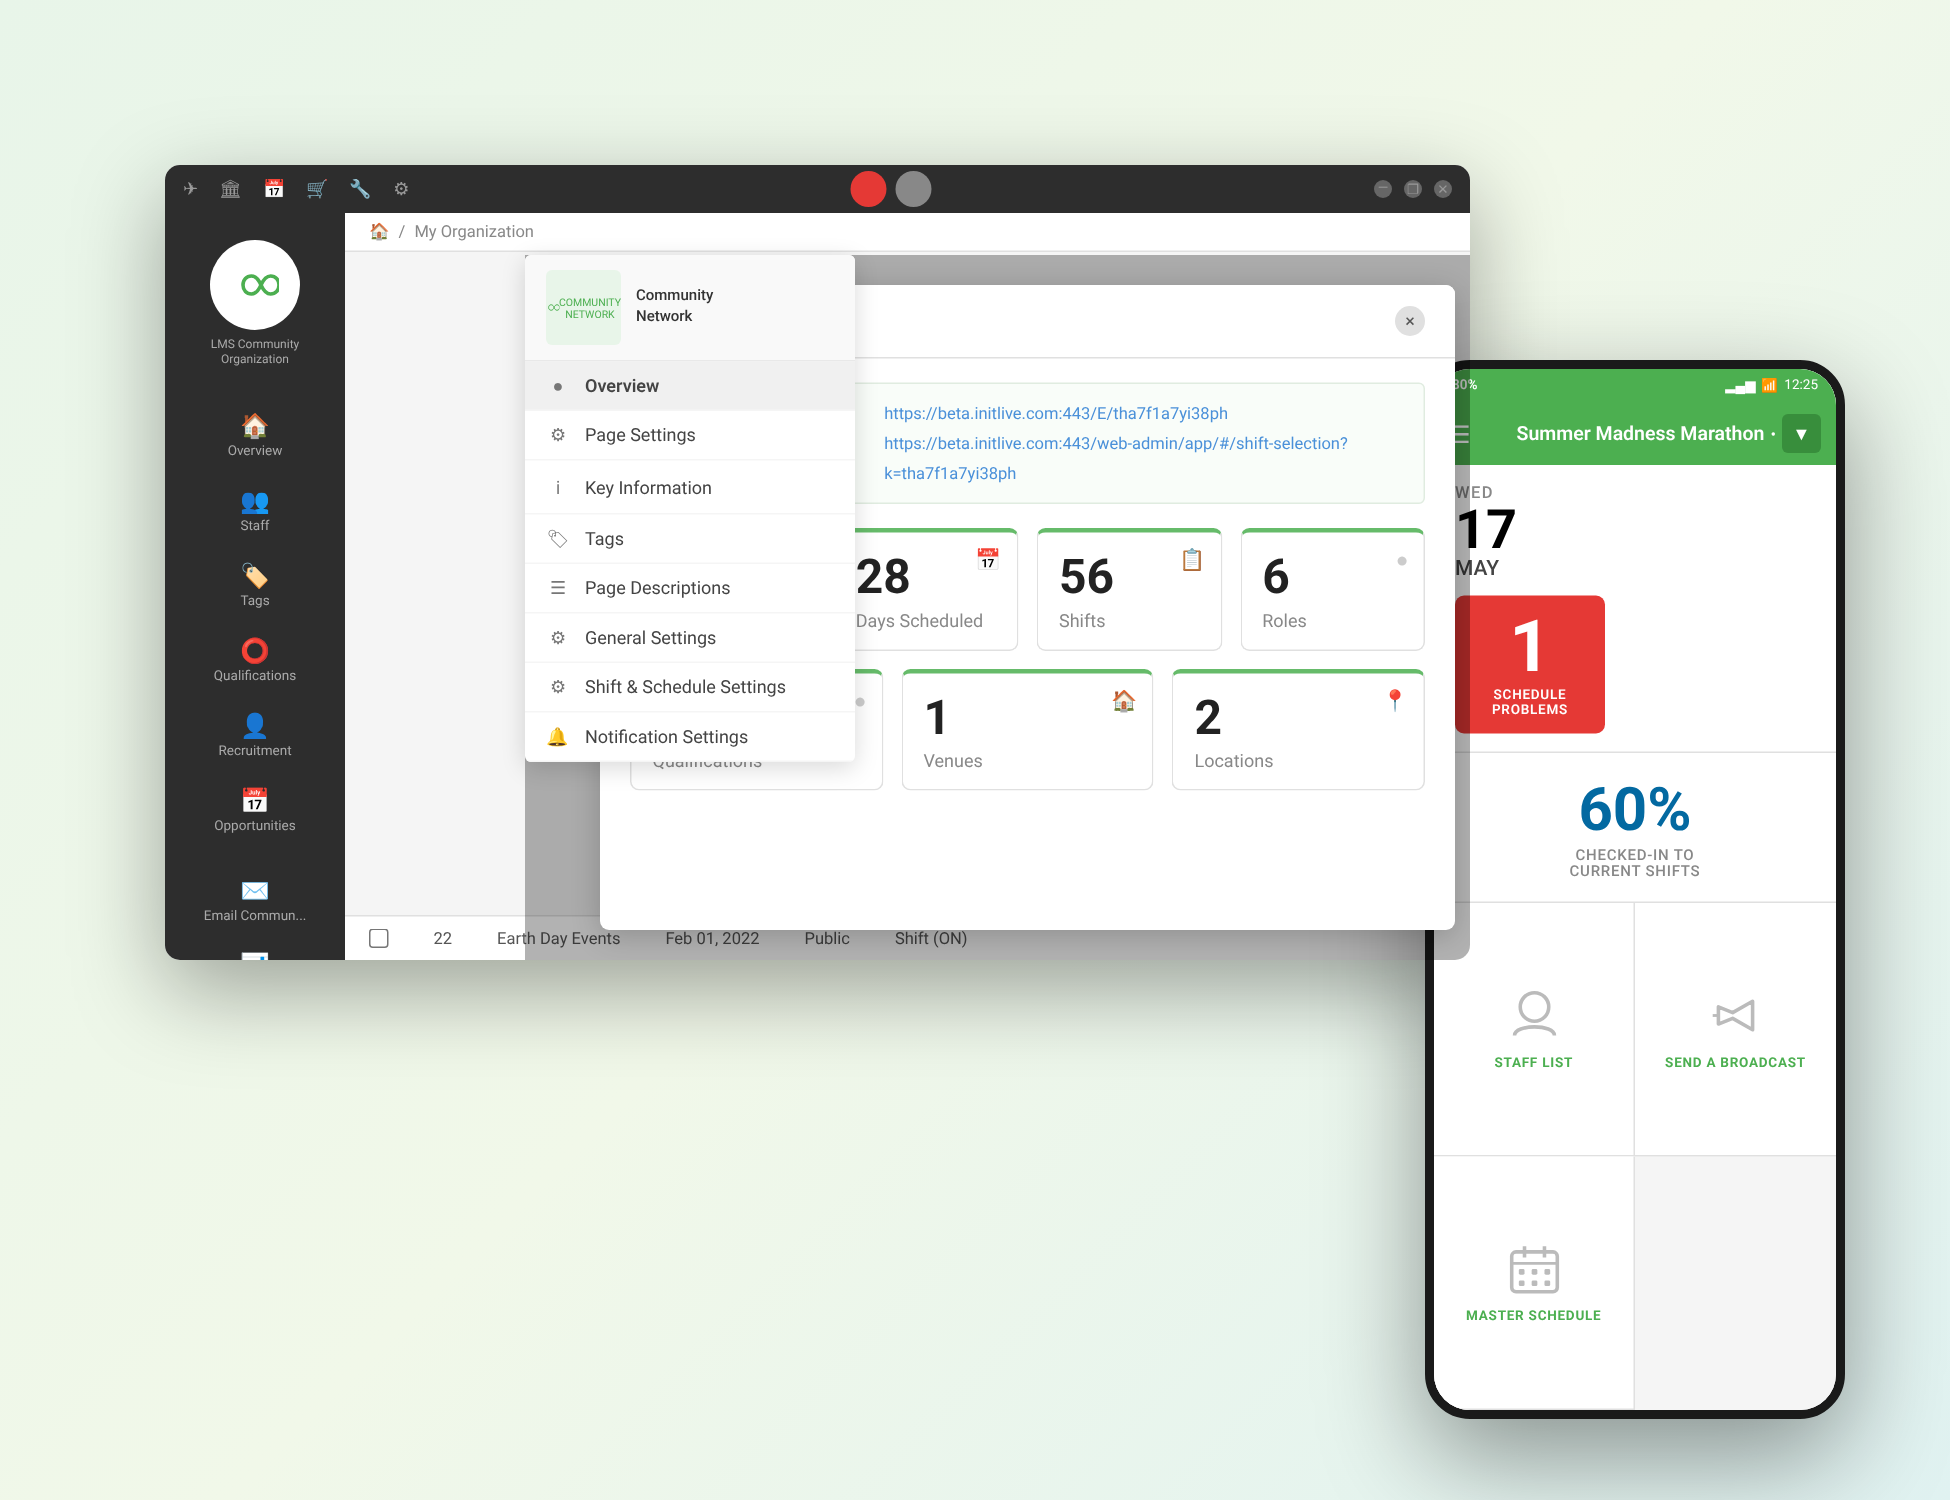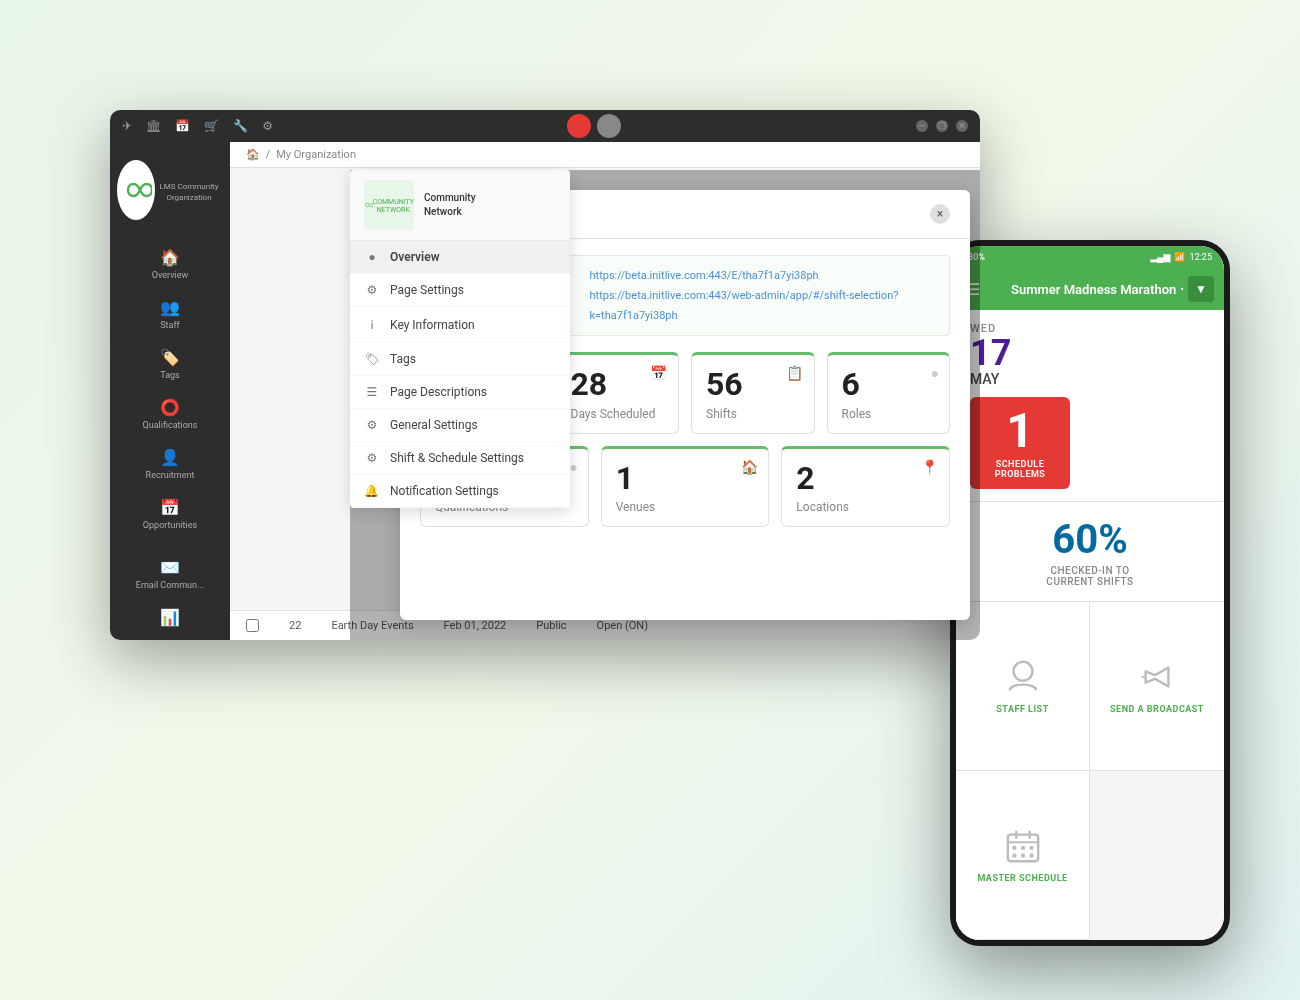--- a/index.html
+++ b/index.html
@@ -89,21 +89,21 @@
       display: flex;
       flex-direction: column;
       align-items: center;
       padding: 10px 0;
       gap: 2px;
       flex-shrink: 0;
     }
 
     .org-logo-area {
       display: flex;
-      flex-direction: row;
+      flex-direction: column;
       align-items: center;
       margin-bottom: 10px;
       padding: 8px;
     }
 
     .org-logo-circle {
       width: 60px;
       height: 60px;
       border-radius: 50%;
       background: #fff;
@@ -491,21 +491,21 @@
     .phone-date-day {
       font-size: 11px;
       color: #888;
       font-weight: 500;
       letter-spacing: 1px;
     }
 
     .phone-date-num {
       font-size: 36px;
       font-weight: 700;
-      color: #4c1d95;
+      color: #000000;
       line-height: 1;
     }
 
     .phone-date-month {
       font-size: 14px;
       color: #444;
       font-weight: 500;
     }
 
     .phone-problems-tile {
@@ -684,21 +684,21 @@
       </div>
 
       <div class="app-content">
 
         <div class="bottom-table">
           <input type="checkbox" style="">
           <span>22</span>
           <span>Earth Day Events</span>
           <span>Feb 01, 2022</span>
           <span>Public</span>
-          <span>Open (ON)</span>
+          <span>Shift (ON)</span>
         </div>
       </div>
 
       <div class="dropdown-menu">
         <div class="dropdown-header">
           <div class="dropdown-logo">
             <svg viewBox="0 0 40 25" width="35" height="22">
               <path d="M8,12.5 C8,7.5 11.5,4 16,4 C20.5,4 23,7.5 25,12.5 C27,17.5 29.5,21 34,21 C38.5,21 42,17.5 42,12.5 C42,7.5 38.5,4 34,4 C29.5,4 27,7.5 25,12.5 C23,17.5 20.5,21 16,21 C11.5,21 8,17.5 8,12.5 Z" fill="none" stroke="#4caf50" stroke-width="3"></path>
             </svg>
             <div style="font-size:7px;color:#4caf50;text-align:center;margin-top:2px;line-height:1.2;">COMMUNITY<br>NETWORK</div>

